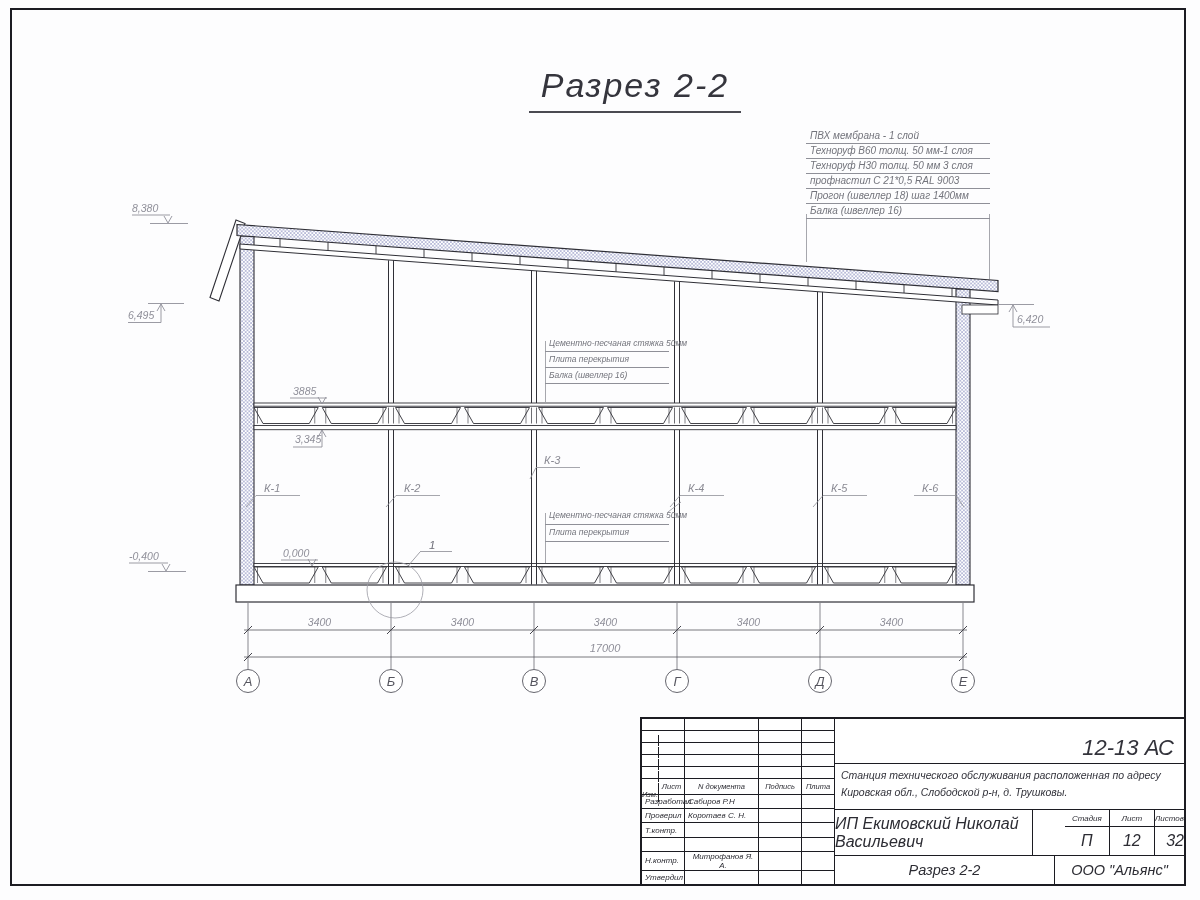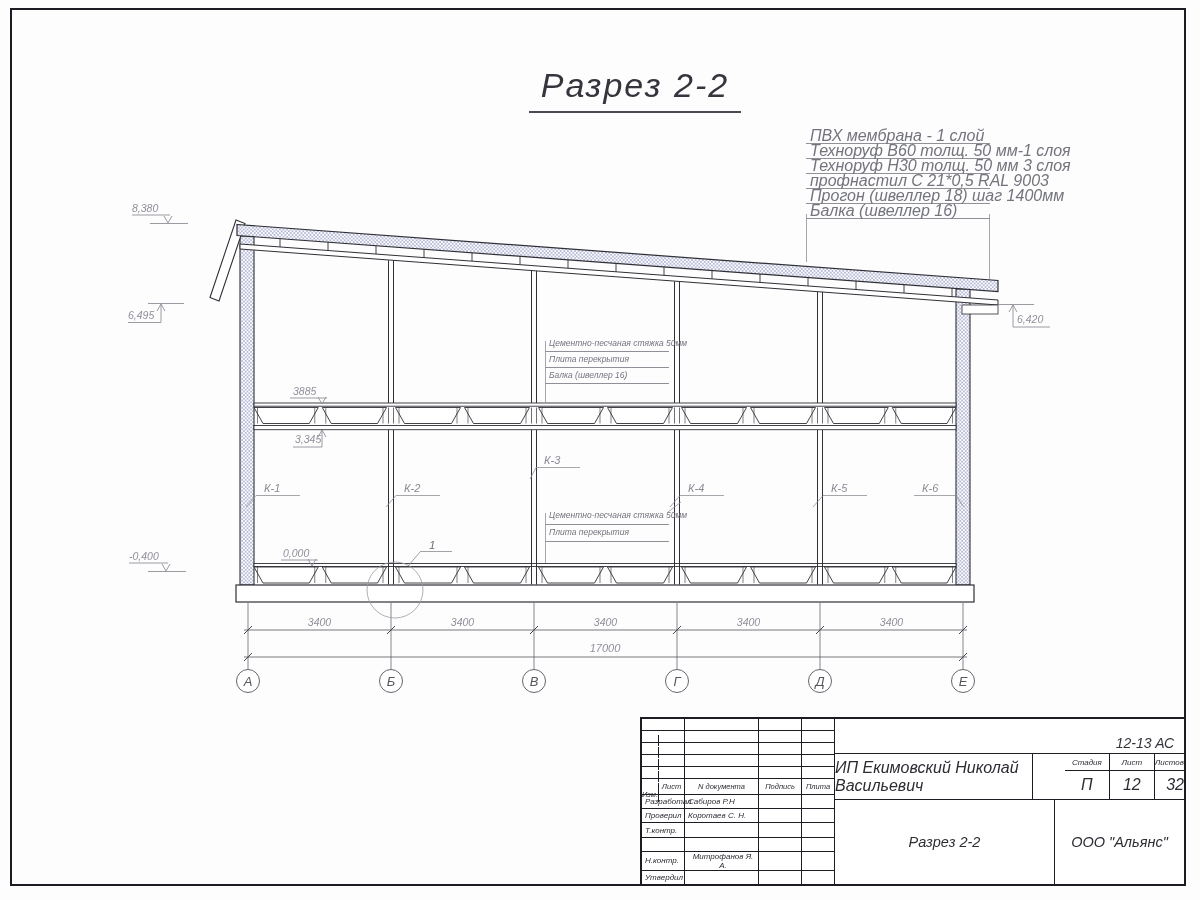--- a/index.html
+++ b/index.html
@@ -10,21 +10,21 @@
   svg text{font-family:"Liberation Sans",sans-serif;font-style:italic;}
 
   .main-title{position:absolute;left:505px;top:66px;width:260px;text-align:center;z-index:2;}
   .main-title span{display:inline-block;font-size:34px;font-style:italic;color:#35353d;
                    letter-spacing:2px;border-bottom:2px solid #4a4a52;padding:0 12px 6px 12px;}
 
   .callout{position:absolute;z-index:2;}
   .co-line{font-style:italic;color:#73747c;border-bottom:1px solid #8f9098;
            white-space:nowrap;padding-left:4px;overflow:visible;}
   .co-roof{left:806px;top:129px;width:184px;}
-  .co-roof .co-line{font-size:16px;height:14px;line-height:13px;font-style:italic;}
+  .co-roof .co-line{font-size:10px;height:14px;line-height:13px;font-style:italic;}
   .co-mid{left:545px;top:336px;width:124px;}
   .co-mid .co-line{font-size:8.5px;height:15px;line-height:14px;}
   .co-low{left:545px;top:508px;width:124px;}
   .co-low .co-line{font-size:8.5px;height:16px;line-height:15px;}
 
   
   .tb{position:absolute;left:640px;top:717px;width:542px;height:165px;z-index:3;
       border:2px solid #1c1c22;background:#fff;color:#2c2c33;font-style:italic;}
   .tb *{box-sizing:border-box;}
   .tb-left{position:absolute;left:0;top:0;width:192px;height:100%;display:flex;flex-direction:column;}
@@ -35,21 +35,21 @@
   .cell:last-child{border-right:none;}
   .thin{height:12px;flex:0 0 12px;}
   .hdr{height:16px;flex:0 0 16px;font-size:7.5px;align-items:center;text-align:center;}
   .hdr .cell{display:flex;align-items:center;justify-content:center;}
   .sigs{flex:1;display:flex;flex-direction:column;}
   .sig{flex:1;display:flex;border-bottom:1px solid #1c1c22;font-size:8px;}
   .sig:last-child{border-bottom:none;}
   .sig .cell{display:flex;align-items:center;padding-left:3px;}
   .w1{width:17px;margin-top:16px;} .w2{width:26px;} .w12{width:43px;} .w3{width:74px;text-align:center;} .w4{width:43px;} .w5{width:32px;flex:1;}
   .rowA{flex:0 0 30px;display:flex;align-items:flex-end;justify-content:flex-end;
-        padding:16px 10px 2px 0;font-size:14px;border-bottom:1px solid #1c1c22;color:#33333b;}
+        padding:16px 10px 2px 0;font-size:22px;border-bottom:1px solid #1c1c22;color:#33333b;}
   .rowB{flex:0 0 46px;border-bottom:1px solid #1c1c22;font-size:10.5px;line-height:1.6;
         padding:3px 0 0 6px;color:#33333b;}
   .rowC{flex:0 0 45px;display:flex;}
   .rowC-left{width:220px;border-right:1px solid #1c1c22;display:flex;align-items:center;
              justify-content:center;font-size:16px;}
   .stage-cols{flex:1;display:flex;}
   .scol{display:flex;flex-direction:column;border-right:1px solid #1c1c22;}
   .scol:last-child{border-right:none;}
   .scol .sh{height:17px;border-bottom:1px solid #1c1c22;font-size:8px;display:flex;
             align-items:center;justify-content:center;}
@@ -387,20 +387,24 @@
         <div class="sig">
           <div class="cell w12">Утвердил</div>
           <div class="cell w3"></div>
           <div class="cell w4"></div>
           <div class="cell w5"></div>
         </div>
       </div>
     </div>
     <div class="tb-right">
       <div class="rowA">12-13 АС</div>
+      <div class="rowB">
+        <div>Станция технического обслуживания расположенная по адресу</div>
+        <div>Кировская обл., Слободской р-н, д. Трушковы.</div>
+      </div>
       <div class="rowC">
         <div class="rowC-left">ИП Екимовский Николай Васильевич</div>
         <div class="stage-cols">
           <div class="scol sc1">
             <div class="sh">Стадия</div>
             <div class="sv">П</div>
           </div>
           <div class="scol sc2">
             <div class="sh">Лист</div>
             <div class="sv">12</div>

